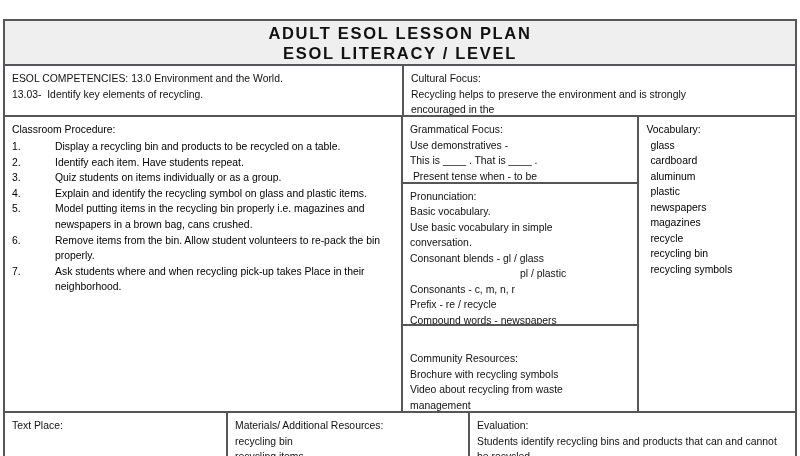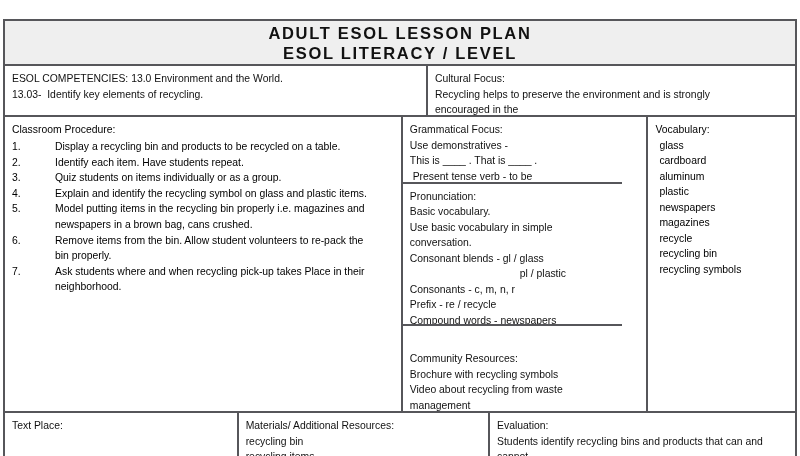--- a/index.html
+++ b/index.html
@@ -49,21 +49,20 @@
     letter-spacing: 1.7px;
     line-height: 20px;
     color: #111111;
     white-space: nowrap;
   }
 
   
   .row {
     display: flex;
     box-sizing: border-box;
-    gap: 24px;
   }
   .cell {
     box-sizing: border-box;
     padding: 5px 6px 4px 7px;
     overflow: hidden;
   }
   .cell .ln {
     font-size: 10.4px;
     line-height: 15.5px;
     white-space: pre-wrap;
@@ -172,21 +171,21 @@
           <div class="proc-txt">Ask students where and when recycling pick-up takes Place in their neighborhood.</div>
         </div>
       </div>
 
       <div class="col-mid vdiv">
 
         <div class="cell sub-gram hdiv-b">
           <div class="ln">Grammatical Focus:</div>
           <div class="ln">Use demonstratives -</div>
           <div class="ln">This is ____ . That is ____ .</div>
-          <div class="ln"> Present tense verb - to be</div>
+          <div class="ln"> Present tense when - to be</div>
         </div>
 
         <div class="cell sub-pron hdiv-b">
           <div class="ln">Pronunciation:</div>
           <div class="ln">Basic vocabulary.</div>
           <div class="ln">Use basic vocabulary in simple</div>
           <div class="ln">conversation.</div>
           <div class="ln">Consonant blends - gl / glass</div>
           <div class="ln indent-1">pl / plastic</div>
           <div class="ln">Consonants - c, m, n, r</div>

